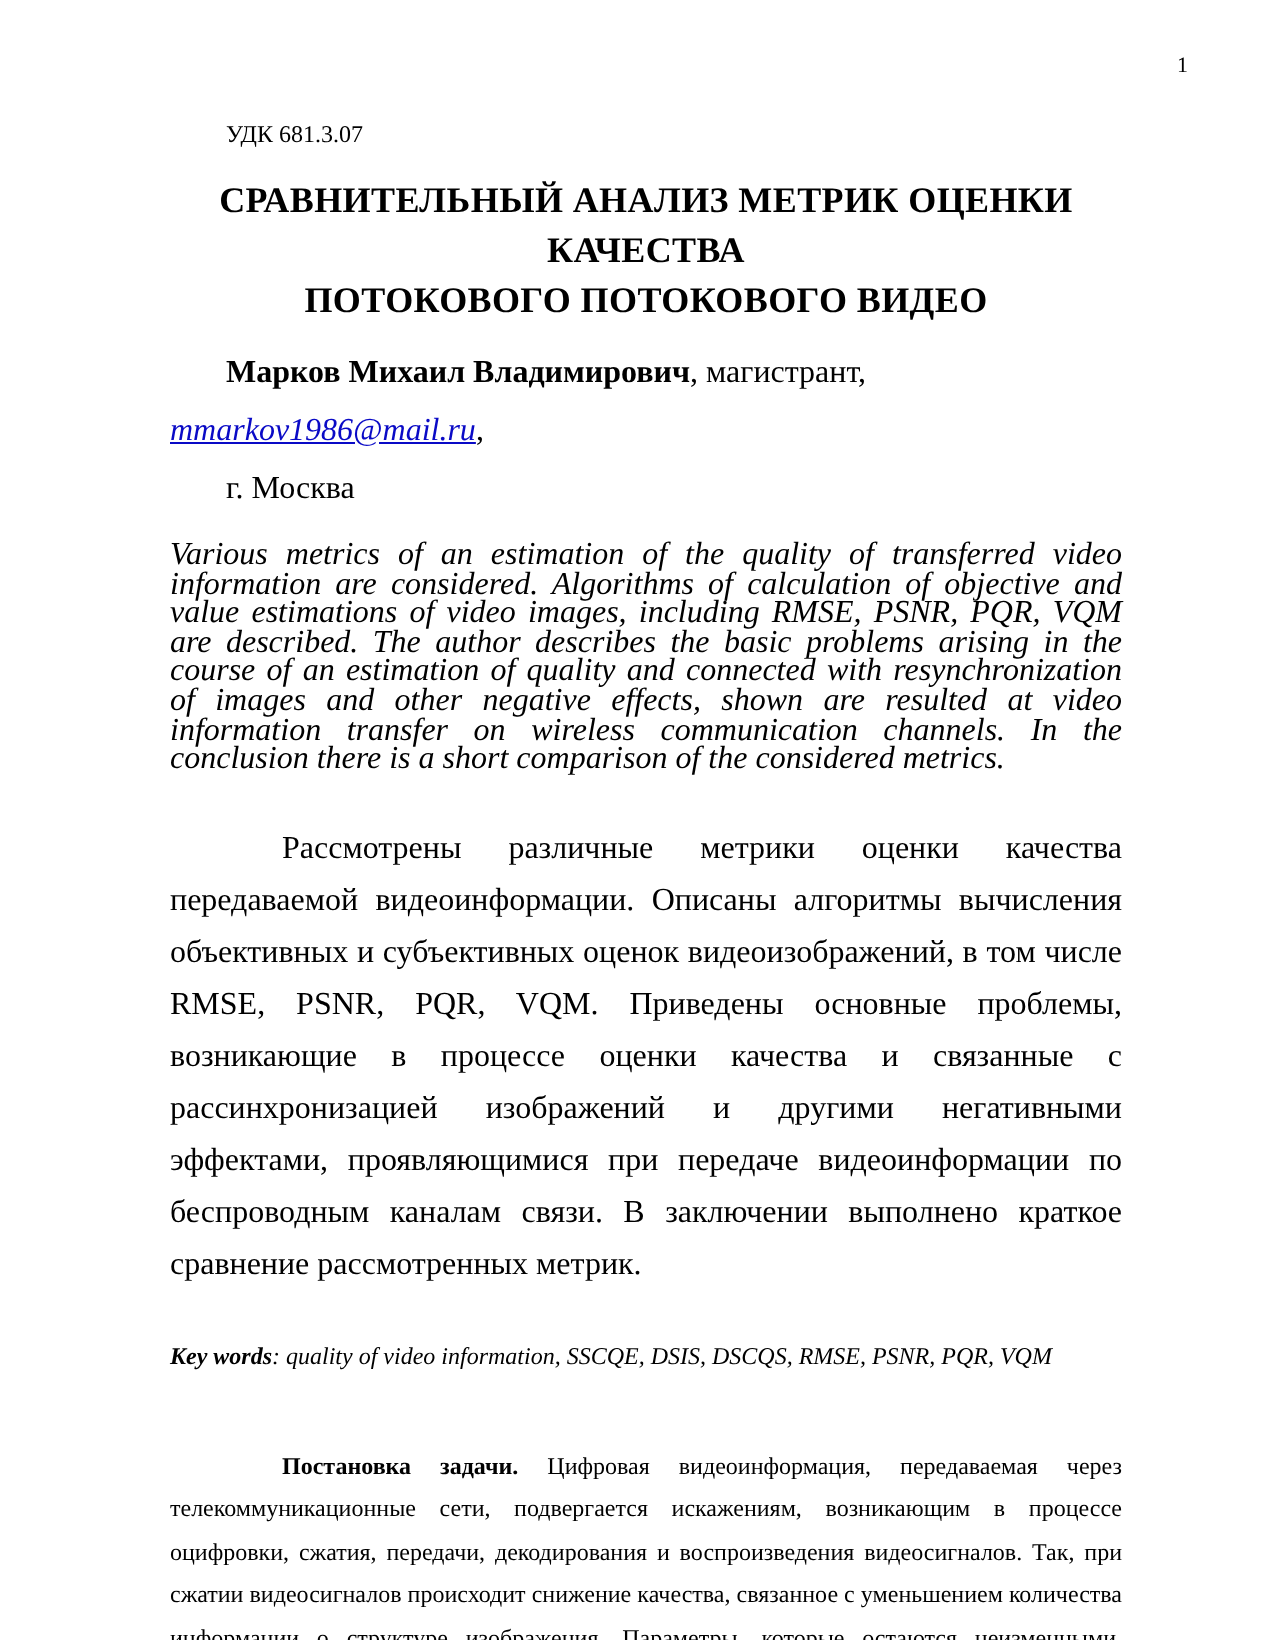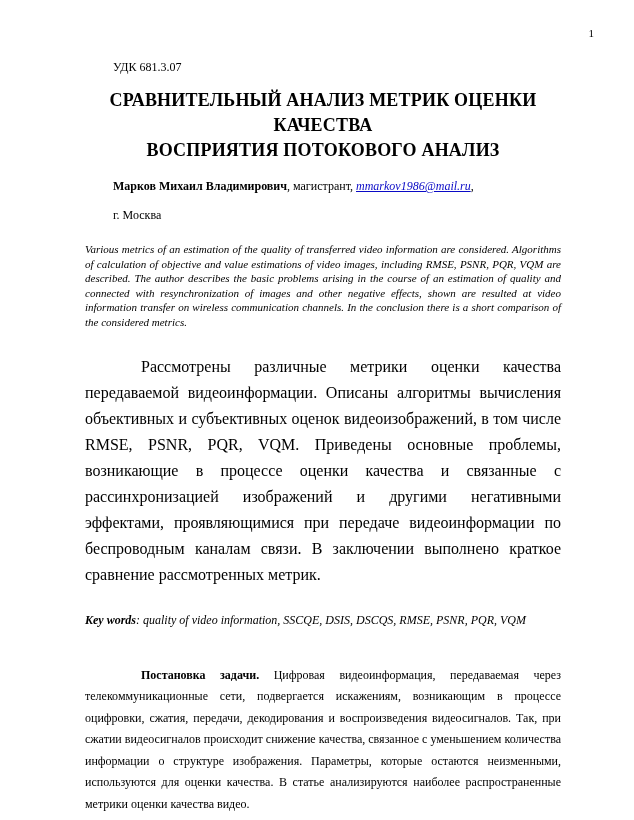--- a/index.html
+++ b/index.html
@@ -37,37 +37,37 @@
   .title {
     margin-top: 13px;
     text-align: center;
     font-weight: bold;
     font-size: 18px;
     line-height: 25px;
     letter-spacing: 0.2px;
   }
   .byline-block {
     margin-top: 9px;
-    font-size: 12px;
+    font-size: 16px;
   }
   .byline-block .line {
     line-height: 29px;
   }
   .byline { text-indent: 28px; }
   .city   { text-indent: 28px; }
   .author-name { font-weight: bold; }
   .email-link {
     color: #0a0ac6;
     font-style: italic;
     text-decoration: underline;
     cursor: pointer;
   }
   .abstract-en {
     margin-top: 12px;
-    font-size: 11px;
+    font-size: 16px;
     font-style: italic;
     line-height: 14.6px;
     text-align: justify;
   }
   .abstract-ru {
     margin-top: 24px;
     font-size: 16px;
     line-height: 26px;
     text-align: justify;
     text-indent: 56px;
@@ -96,21 +96,21 @@
 <div class="page">
 
   <div class="page-number">1</div>
 
   <div class="content">
 
     <div class="udc">УДК 681.3.07</div>
 
     <div class="title">
       <div>СРАВНИТЕЛЬНЫЙ АНАЛИЗ МЕТРИК ОЦЕНКИ КАЧЕСТВА</div>
-      <div>ВОСПРИЯТИЯ ПОТОКОВОГО АНАЛИЗ</div>
+      <div>ПОТОКОВОГО ПОТОКОВОГО ВИДЕО</div>
     </div>
 
     <div class="byline-block">
       <div class="line byline">
         <span class="author-name">Марков Михаил Владимирович</span><span>, магистрант, </span><a class="email-link">mmarkov1986@mail.ru</a><span>,</span>
       </div>
       <div class="line city">г. Москва</div>
     </div>
 
     <div class="abstract-en">Various metrics of an estimation of the quality of transferred video information are considered. Algorithms of calculation of objective and value estimations of video images, including RMSE, PSNR, PQR, VQM are described. The author describes the basic problems arising in the course of an estimation of quality and connected with resynchronization of images and other negative effects, shown are resulted at video information transfer on wireless communication channels. In the conclusion there is a short comparison of the considered metrics.</div>

